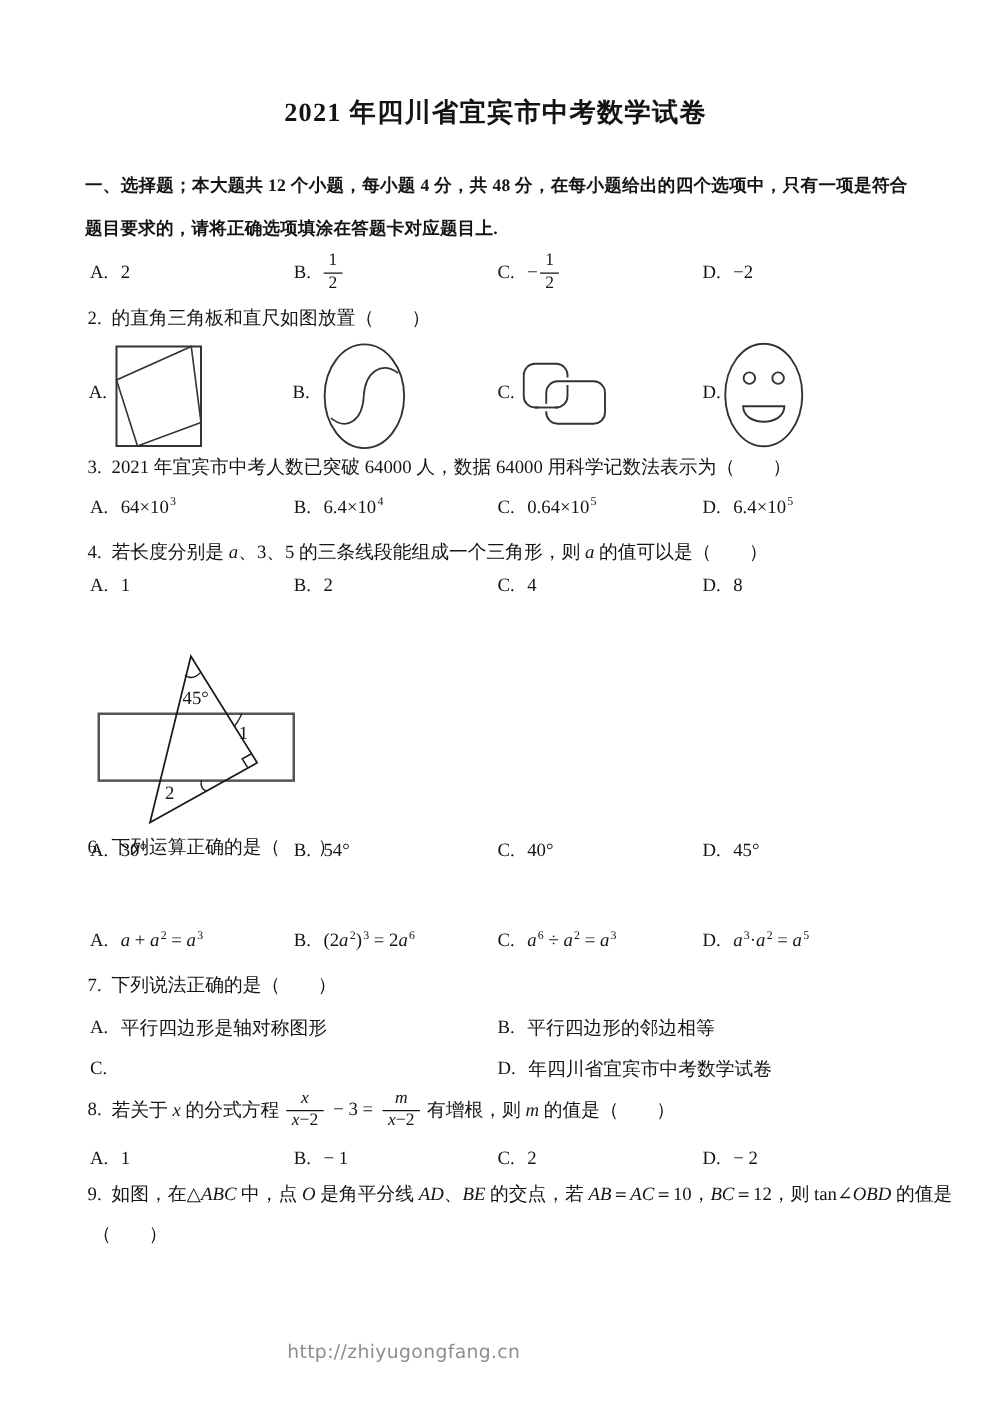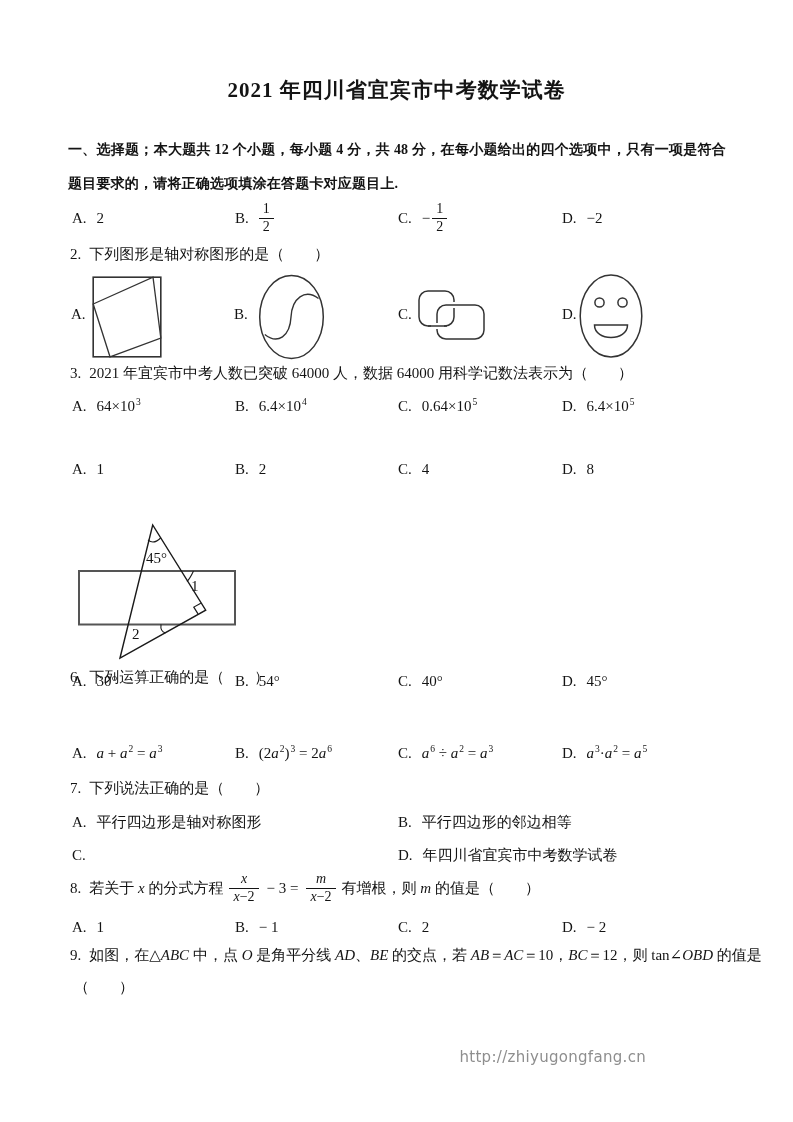--- a/index.html
+++ b/index.html
@@ -22,21 +22,21 @@
   .frac{display:inline-block;text-align:center;font-size:14px;line-height:1.15;vertical-align:middle;}
   .fnum{display:block;border-bottom:1.2px solid #141414;padding:0 4px;}
   .fden{display:block;padding:0 4px;}
   .fsign{margin-right:2px;}
   .q8line{display:flex;align-items:center;height:48px;white-space:nowrap;}
   .q8line .frac{margin:0 6px;}
   .q8line .mid{margin:0 2px;}
   .figrow{position:absolute;left:0;top:270px;width:793px;height:94px;}
   .figlabel{position:absolute;top:36px;font-size:15px;}
   svg{display:block;}
-  .footer{position:absolute;top:1048px;left:0;width:646px;text-align:right;
+  .footer{position:absolute;top:1072px;left:0;width:646px;text-align:center;
           font-family:"DejaVu Sans","Liberation Sans",sans-serif;font-size:15px;
           color:#8e8e8e;letter-spacing:0.3px;text-decoration:none;}
 </style>
 </head>
 <body>
 
 <div class="page">
 
   <h1 class="title">2021 年四川省宜宾市中考数学试卷</h1>
 
@@ -62,21 +62,21 @@
           <span class="fden"><span>2</span></span>
         </span>
       </span>
     <span class="opt c4">
         <span class="ol">D.</span>
         <span><span>−2</span></span>
       </span>
   </div>
 
   <div class="row qline" style="top:245px">
-    <span class="qnum">2.</span><span>下列图形是轴对称图形的是（　　）</span>
+    <span class="qnum">2.</span><span>的直角三角板和直尺如图放置（　　）</span>
   </div>
   <div class="figrow">
     <span class="figlabel" style="left:71px">A.</span>
     <span class="figlabel" style="left:234px">B.</span>
     <span class="figlabel" style="left:398px">C.</span>
     <span class="figlabel" style="left:562px">D.</span>
 
     <svg class="abs" style="left:92px;top:6px" width="70" height="82" viewBox="0 0 70 82">
       <rect x="1.2" y="1.2" width="67.6" height="79.6" fill="none" stroke="#333" stroke-width="1.6"></rect>
       <path d="M61,1.2 L68.8,62 L18,80.8 L1.2,28 Z" fill="none" stroke="#333" stroke-width="1.3"></path>
@@ -118,20 +118,23 @@
     <span class="opt c3">
         <span class="ol">C.</span>
         <span><span>0.64×10</span><sup>5</sup></span>
       </span>
     <span class="opt c4">
         <span class="ol">D.</span>
         <span><span>6.4×10</span><sup>5</sup></span>
       </span>
   </div>
 
+  <div class="row qline" style="top:432px">
+    <span class="qnum">4.</span><span><span>若长度分别是 </span><span class="it">a</span><span>、3、5 的三条线段能组成一个三角形，则 </span><span class="it">a</span><span> 的值可以是（　　）</span></span>
+  </div>
   <div class="opts" style="top:458px;height:22px">
     <span class="opt c1">
         <span class="ol">A.</span>
         <span><span>1</span></span>
       </span>
     <span class="opt c2">
         <span class="ol">B.</span>
         <span><span>2</span></span>
       </span>
     <span class="opt c3">

